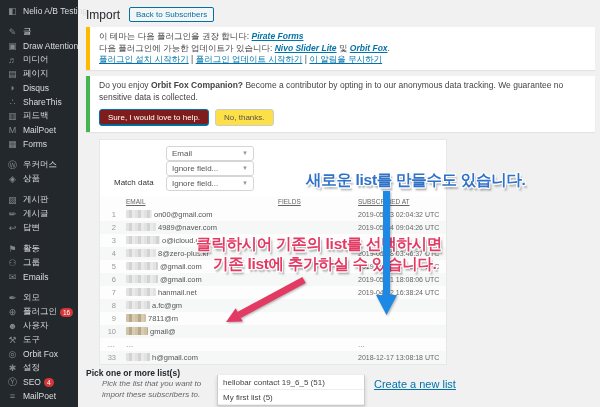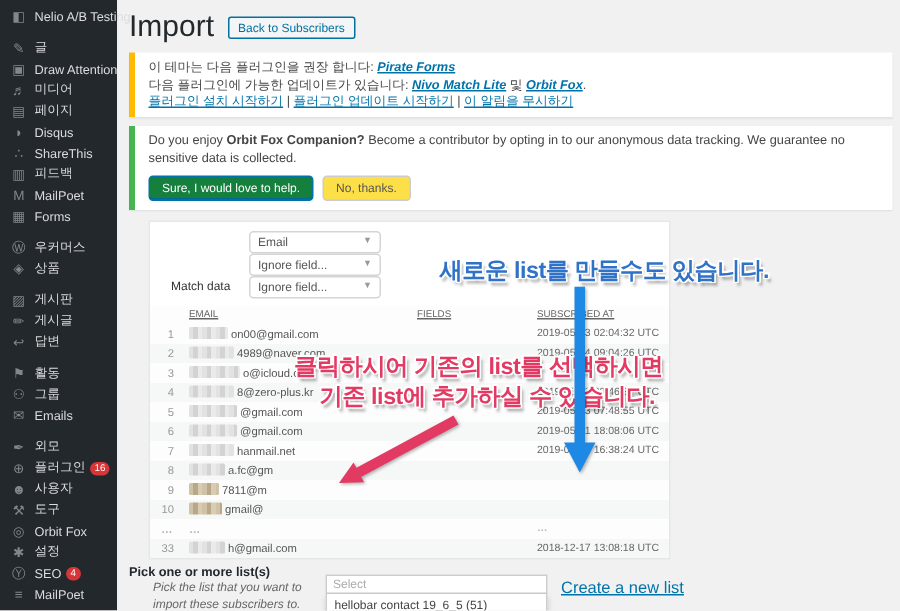--- a/index.html
+++ b/index.html
@@ -18,32 +18,32 @@
     font-size:8.5px; color:#dcdcde; cursor:pointer; white-space:nowrap; }
   .sb-item.group-start { margin-top:7px; }
   .sb-icon { width:11px; flex:none; margin-right:5px; color:#82878c;
     font-size:9px; text-align:center; line-height:10px; }
   .sb-badge { background:#d63638; color:#fff; border-radius:8px;
     font-size:6.5px; line-height:9px; padding:0 3px; margin-left:3px; }
   
   #main { position:absolute; left:78px; top:0; right:0; bottom:0;
     background:#f1f1f1; padding:6px 5px 0 8px; }
   .title-row { display:flex; align-items:center; margin:1px 0 3px 0; }
-  h1 { font-size:20px; font-weight:400; color:#23282d; }
+  h1 { font-size:12px; font-weight:400; color:#23282d; }
   .back-btn { margin-left:9px; font-size:8px; color:#0071a1; background:#f3f5f6;
     border:1px solid #0071a1; border-radius:2px; padding:2px 6px; cursor:pointer; }
   .notice { background:#fff; border-left:4px solid #ffb900;
     box-shadow:0 1px 1px rgba(0,0,0,.06); padding:4px 9px; margin:5px 0 6px 0;
     font-size:8.5px; line-height:1.38; color:#444; }
   .notice.success { border-left-color:#46b450; }
   .lnk { color:#0073aa; text-decoration:underline; cursor:pointer; }
   .plugin-lnk { font-weight:bold; font-style:italic; }
   .notice-btns { display:flex; gap:6px; margin:5px 0 2px 0; }
   .btn { font-size:8px; padding:2px 8px; border-radius:3px; cursor:pointer; line-height:11px; }
-  .btn-primary { background:#15803d; border:1px solid #0073aa; color:#fff;
+  .btn-primary { background:#7f1d1d; border:1px solid #0073aa; color:#fff;
     box-shadow:inset 0 -1px 0 #006799; }
   .btn-secondary { background:#fde047; border:1px solid #ccc; color:#555; }
   
   .import-card { position:relative; margin:8px 0 0 14px; width:346px;
     background:#fdfdfd; box-shadow:0 0 0 1px rgba(0,0,0,.04); }
   .match-row { display:flex; align-items:center; padding:6px 6px 5px 14px; background:#fff; }
   .match-label { width:44px; font-size:8px; color:#333;margin-top:28px; }
   .mselect { width:88px; height:15px; border:1px solid #d5d5d5; border-radius:3px;
     background:#fff; display:flex; align-items:center; justify-content:space-between;
     padding:0 5px; margin-left:8px; font-size:8px; color:#555; cursor:pointer; }
@@ -79,21 +79,21 @@
   .option { font-size:8px; color:#444; padding:0 5px; height:15px; line-height:15px;
     border-bottom:1px solid #efefef; cursor:pointer; white-space:nowrap; overflow:hidden; }
   .create-link { position:absolute; left:288px; top:12px; font-size:11px;
     color:#0073aa; text-decoration:underline; cursor:pointer; }
   
   .anno { position:absolute; z-index:5; font-weight:bold; font-size:15.5px;
     white-space:nowrap; letter-spacing:-0.3px;
     text-shadow:-1px -1px 0 #fff, 1px -1px 0 #fff, -1px 1px 0 #fff, 1px 1px 0 #fff,
       0 -1px 0 #fff, 0 1px 0 #fff, -1px 0 0 #fff, 1px 0 0 #fff,
       2px 3px 2px rgba(0,0,0,.35); }
-  .blue-note { left:293px; top:170px; color:#2f72c8; }
+  .blue-note { left:306px; top:170px; color:#2f72c8; }
   .pink-note1 { left:196px; top:234px; color:#e23a63; }
   .pink-note2 { left:213px; top:254px; color:#e23a63; }
   .anno-svg { position:absolute; z-index:5; filter:drop-shadow(1px 1px 1px rgba(0,0,0,.3)); }
   #blue-arrow { left:374px; top:191px; }
   #pink-arrow { left:220px; top:274px; }
 </style>
 </head>
 <body>
 
 <div id="sidebar">
@@ -209,21 +209,21 @@
   <div class="title-row">
     <h1>Import</h1>
     <span class="back-btn">Back to Subscribers</span>
   </div>
 
   <div class="notice">
     <div>
       <span>이 테마는 다음 플러그인을 권장 합니다: </span><span class="lnk plugin-lnk">Pirate Forms</span>
     </div>
     <div>
-      <span>다음 플러그인에 가능한 업데이트가 있습니다: </span><span class="lnk plugin-lnk">Nivo Match Lite</span><span> 및 </span><span class="lnk plugin-lnk">Orbit Fox</span><span>.</span>
+      <span>다음 플러그인에 가능한 업데이트가 있습니다: </span><span class="lnk plugin-lnk">Nivo Slider Lite</span><span> 및 </span><span class="lnk plugin-lnk">Orbit Fox</span><span>.</span>
     </div>
     <div>
       <span class="lnk">플러그인 설치 시작하기</span>
       <span>|</span>
       <span class="lnk">플러그인 업데이트 시작하기</span>
       <span>|</span>
       <span class="lnk">이 알림을 무시하기</span>
     </div>
   </div>
 
@@ -345,23 +345,20 @@
           </tr>
         </tbody>
     </table>
   </div>
 
   <div class="bottom">
     <div class="pick-heading">Pick one or more list(s)</div>
     <div class="pick-desc">Pick the list that you want to import these subscribers to.</div>
 
     <div class="list-select">
-      <div class="select-box">
-        <span>Select</span>
-      </div>
       <div class="select-drop" id="list-options">
           <div class="option">hellobar contact 19_6_5 (51)</div>
           <div class="option">My first list (5)</div>
         </div>
     </div>
     <span class="create-link">Create a new list</span>
   </div>
 </div>
 
 <div class="anno blue-note">새로운 list를 만들수도 있습니다.</div>

